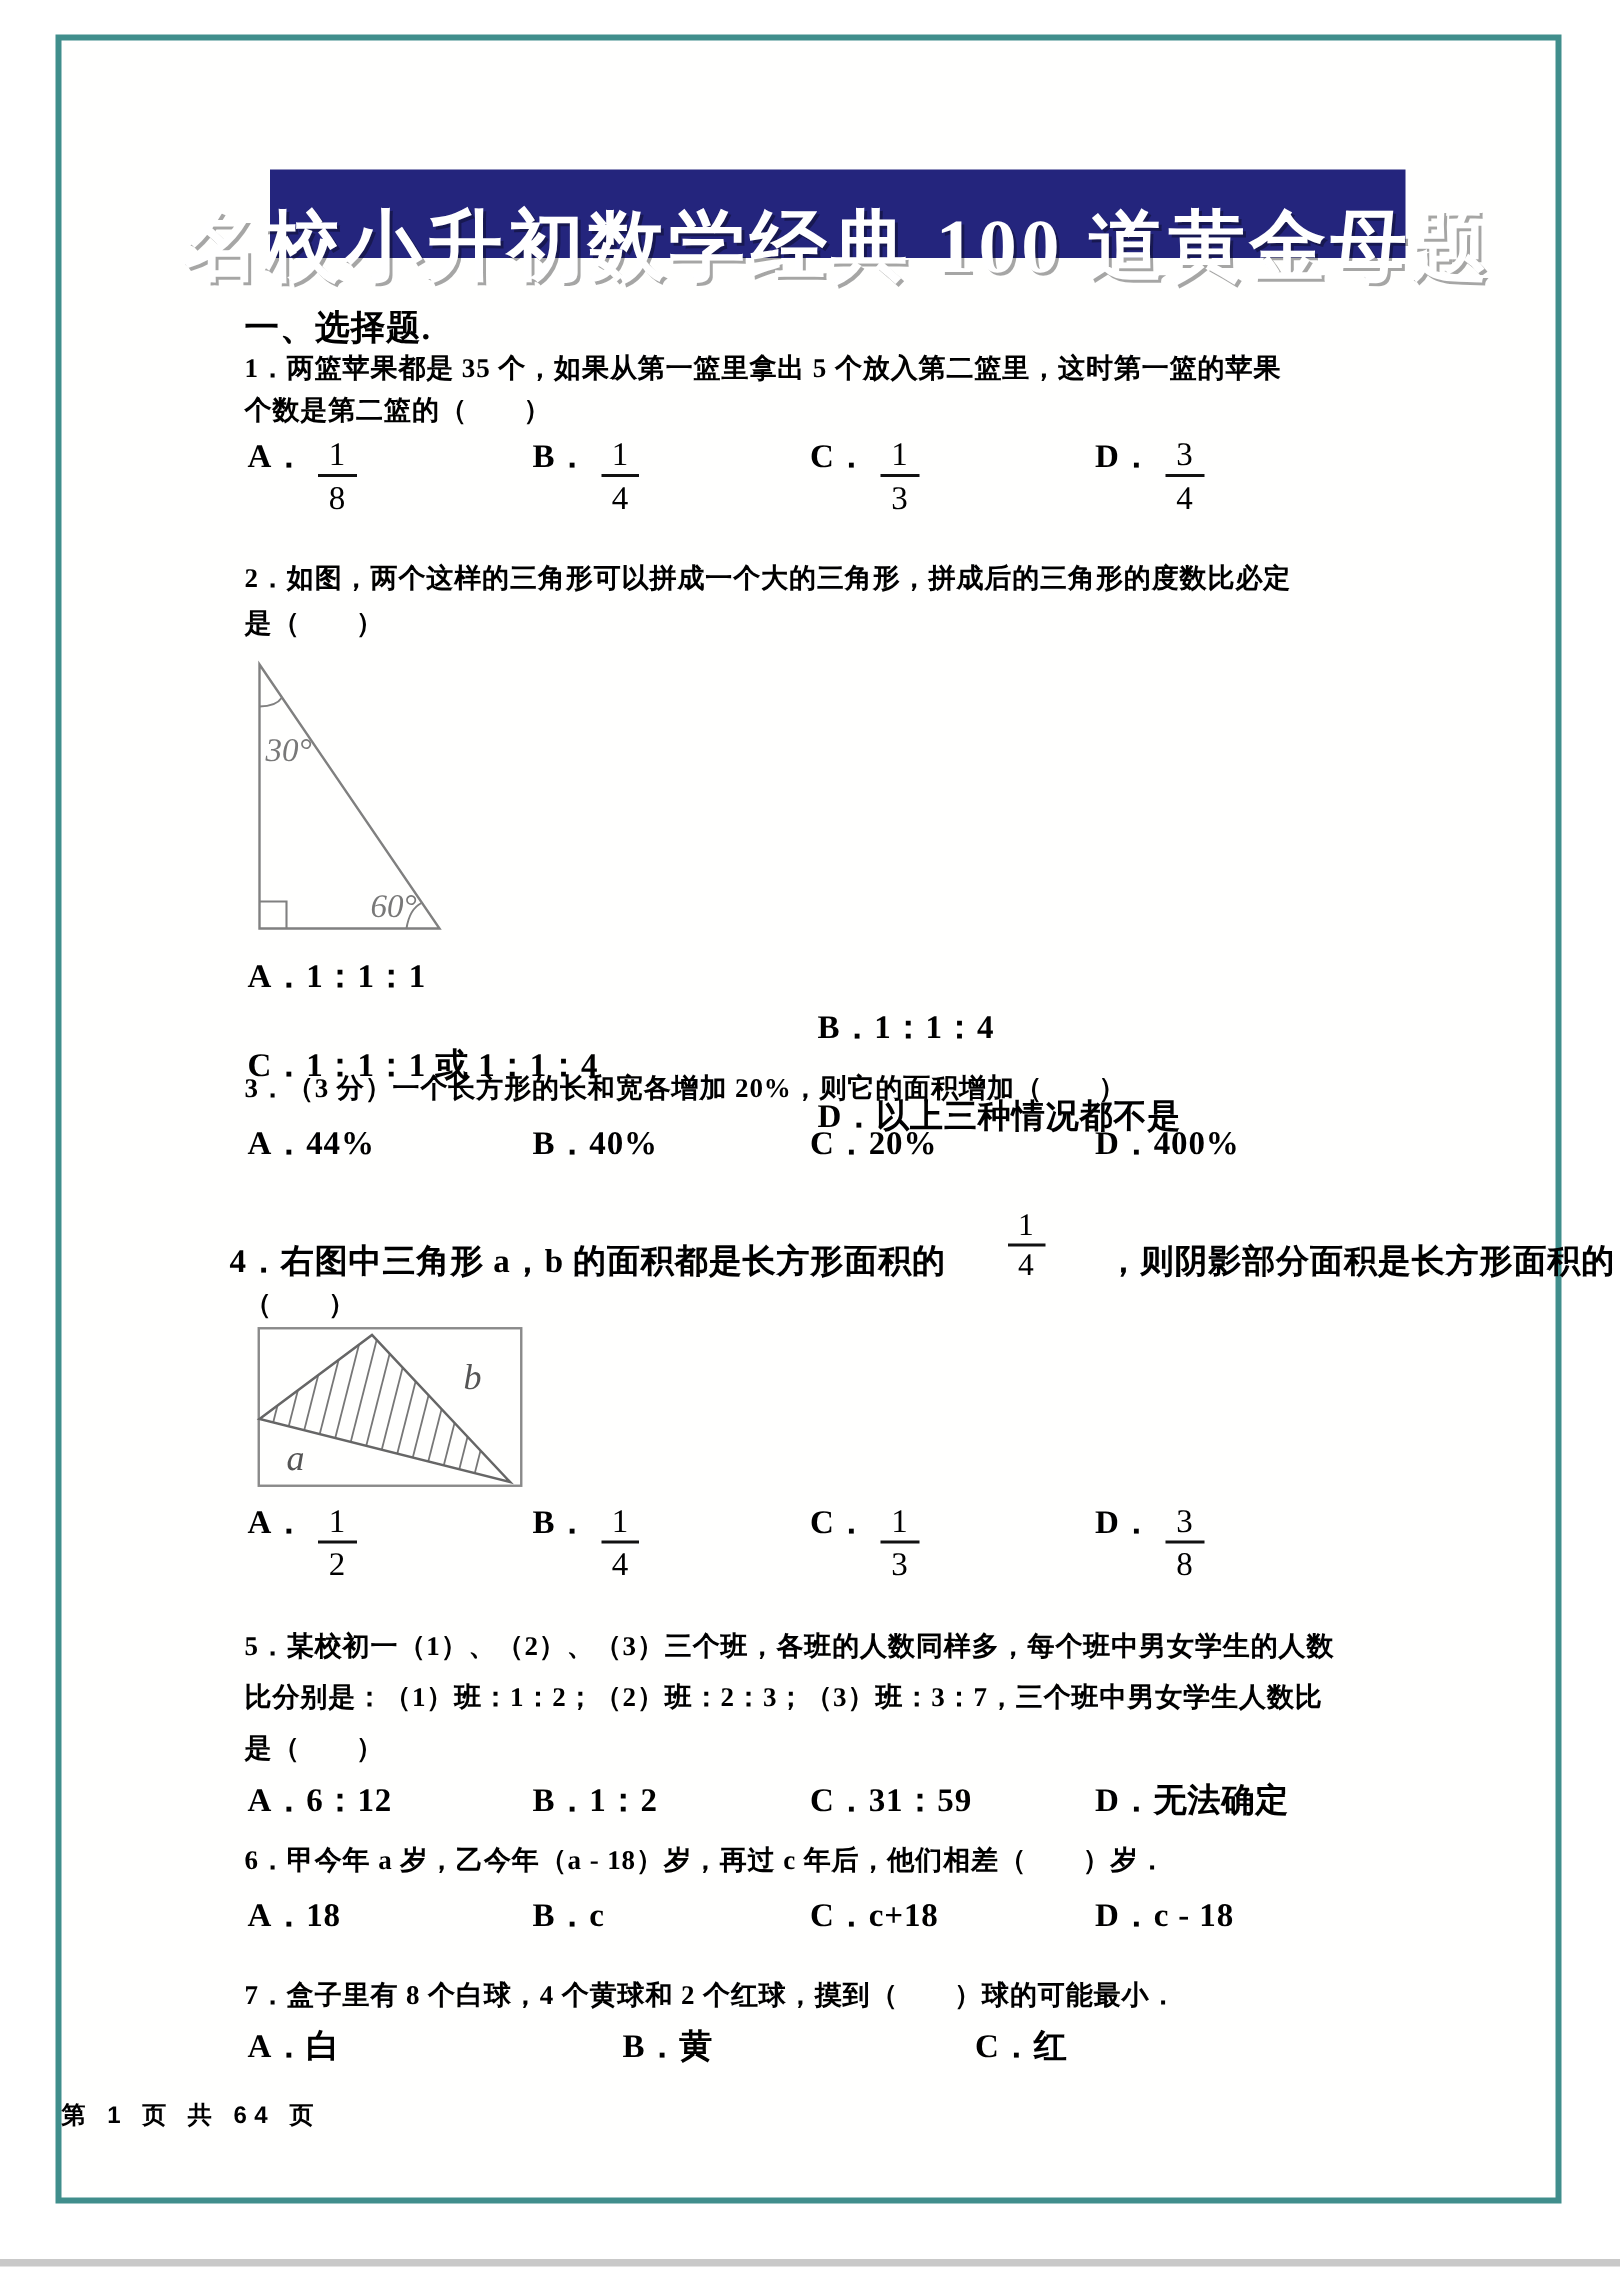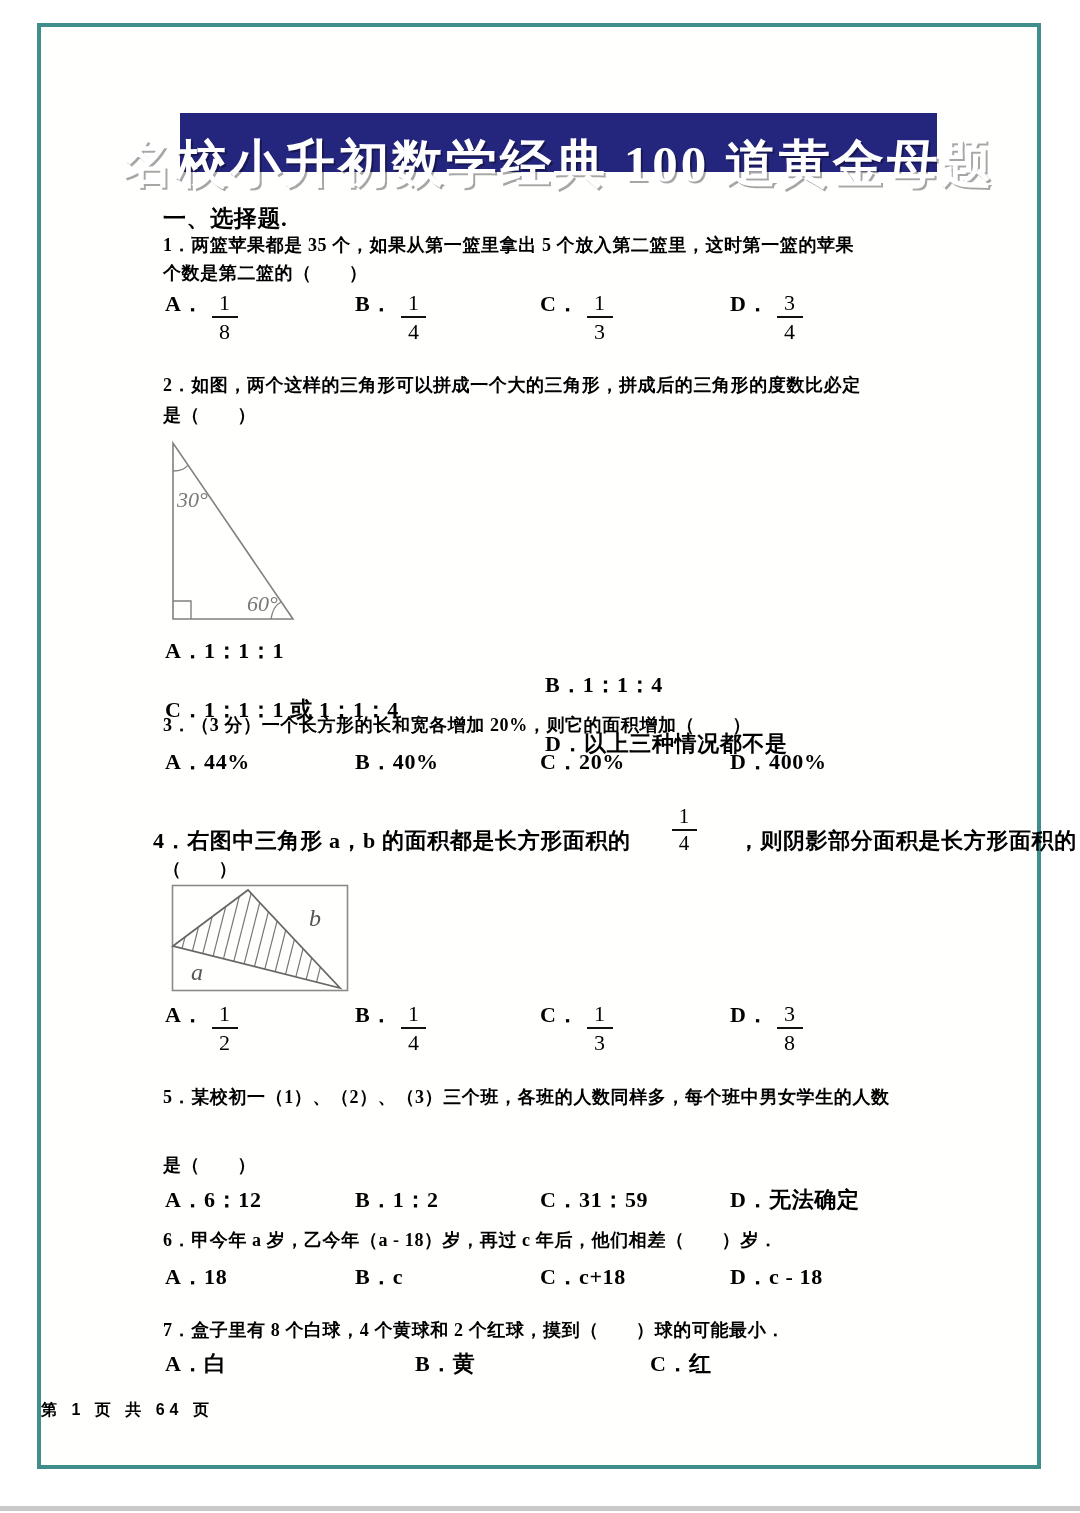--- a/index.html
+++ b/index.html
@@ -211,20 +211,21 @@
     <span class="cell p4 fracopt">
       <span class="olabel">D．</span>
       <span class="frac">
         <span class="fnum">3</span>
         <span class="fden">8</span>
       </span>
     </span>
   </div>
 
   <div class="abs qline" style="top:1058px">5．某校初一（1）、（2）、（3）三个班，各班的人数同样多，每个班中男女学生的人数</div>
+  <div class="abs qline" style="top:1092px">比分别是：（1）班：1：2；（2）班：2：3；（3）班：3：7，三个班中男女学生人数比</div>
   <div class="abs qline" style="top:1126px">是（　　）</div>
   <div class="abs optrow" style="top:1158px">
     <span class="cell p1">A．6：12</span>
     <span class="cell p2">B．1：2</span>
     <span class="cell p3">C．31：59</span>
     <span class="cell p4">D．无法确定</span>
   </div>
 
   <div class="abs qline" style="top:1201px">6．甲今年 a 岁，乙今年（a - 18）岁，再过 c 年后，他们相差（　　）岁．</div>
   <div class="abs optrow" style="top:1235px">

